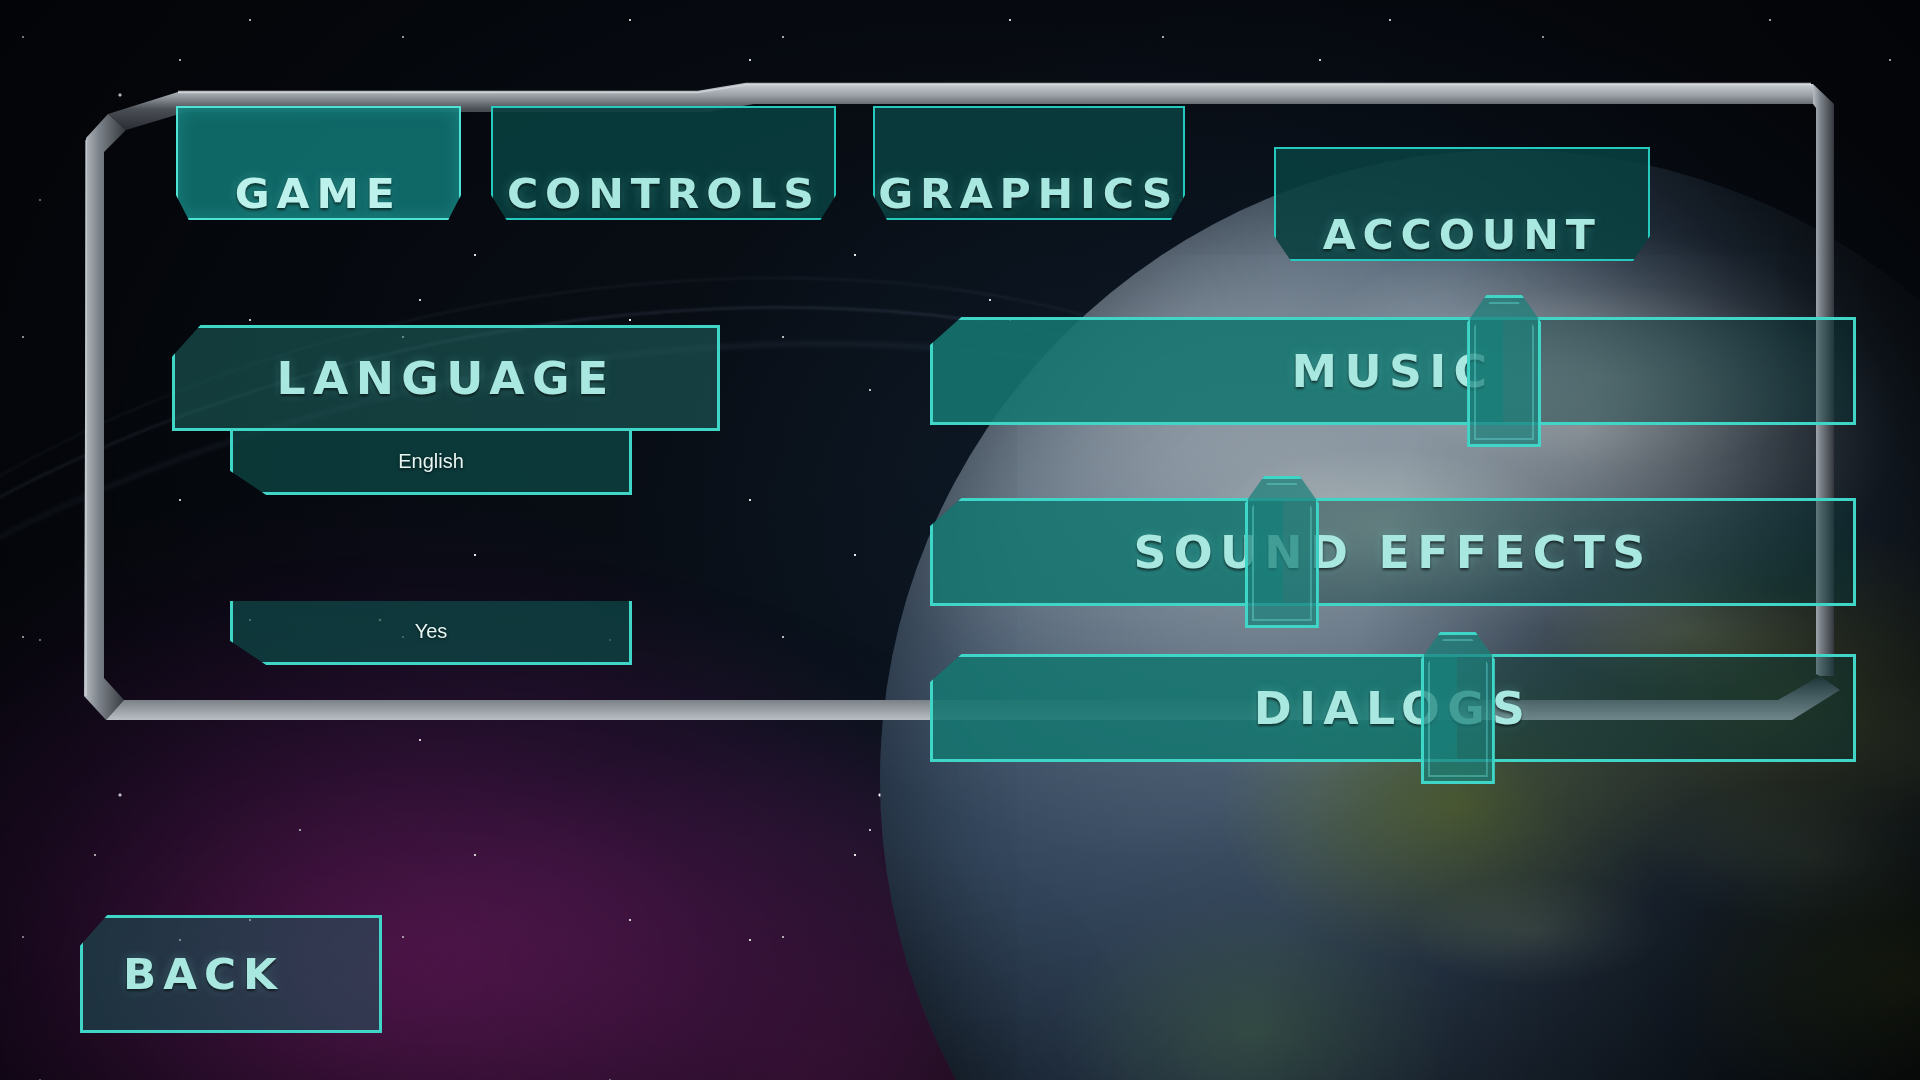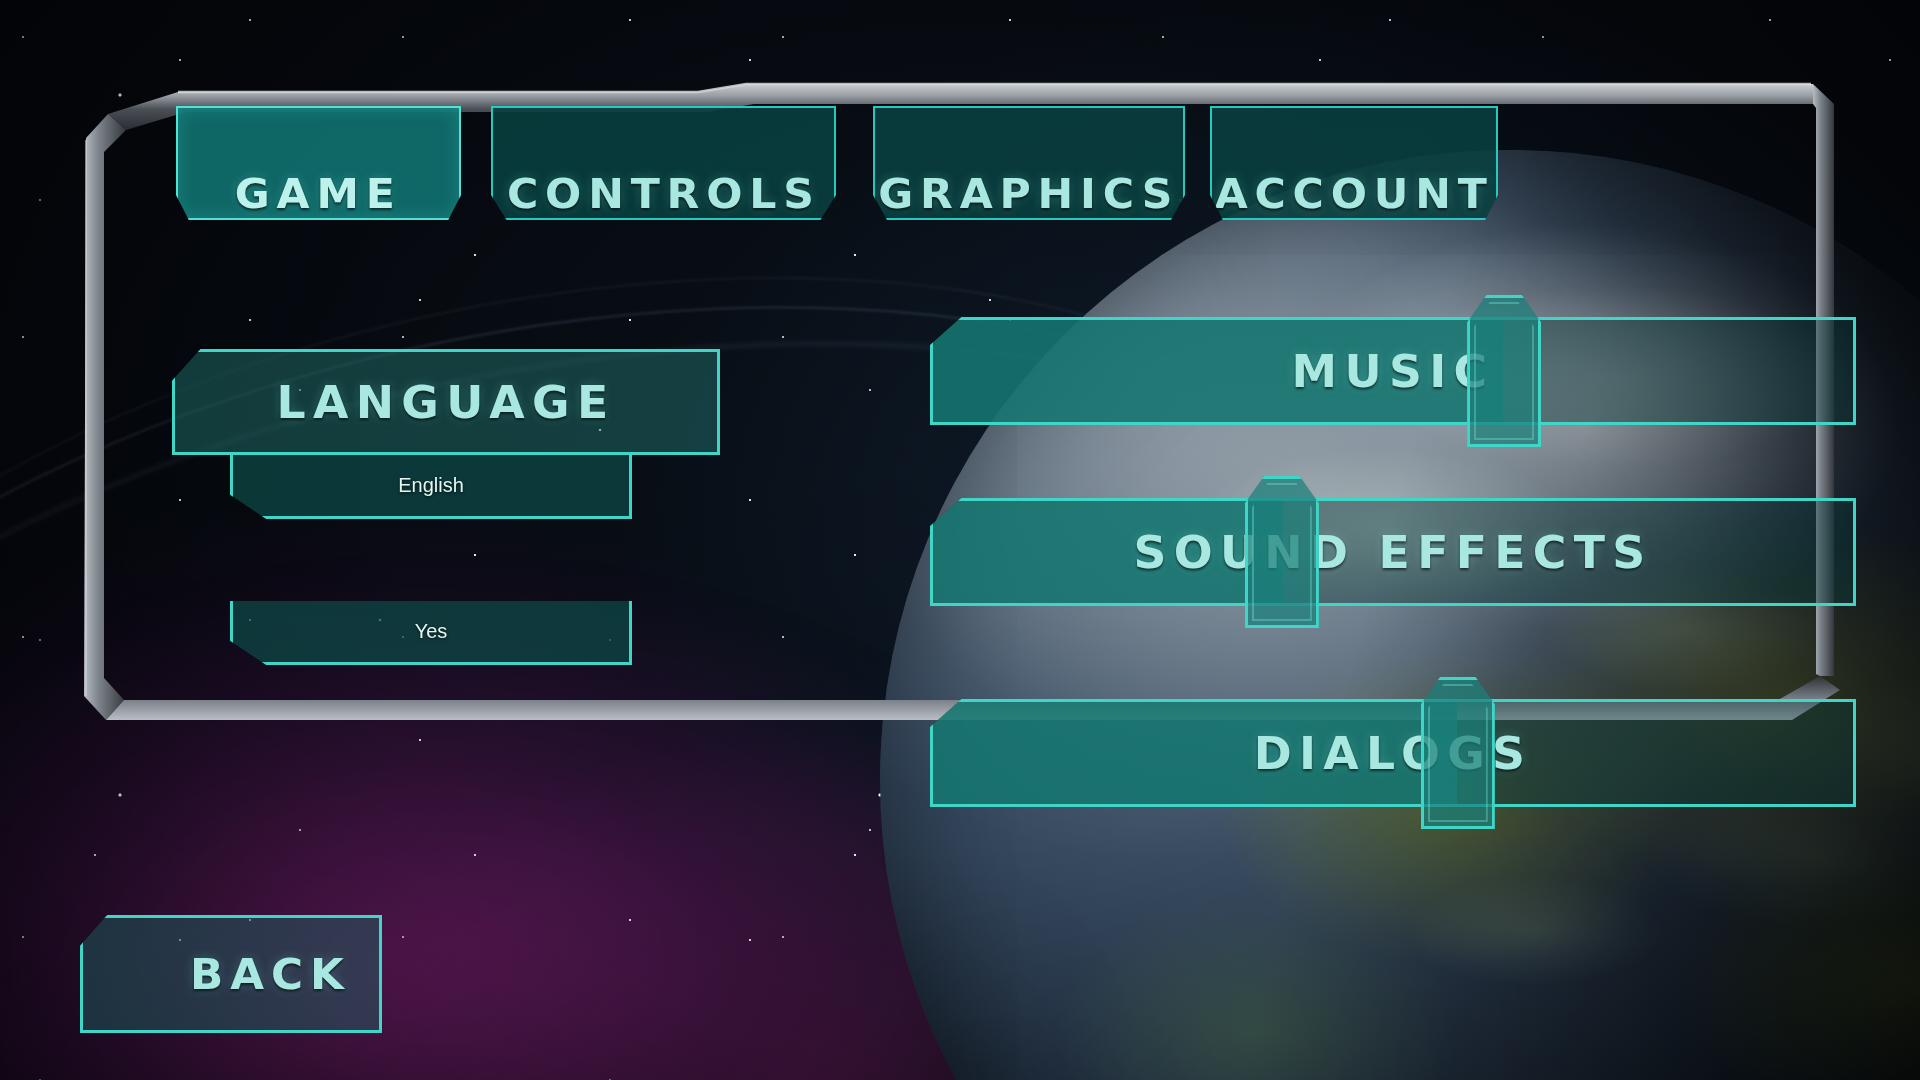--- a/index.html
+++ b/index.html
@@ -160,21 +160,20 @@
 
   
   .opt-group { position: absolute; }
   .opt-main {
     position: relative; height: 106px; width: 548px;
     display: flex; align-items: center; justify-content: center;
     cursor: pointer;
     background: rgba(32,108,104,0.52);
     border: 3px solid #3fd6c8;
     clip-path: polygon(5.2% 0, 100% 0, 100% 100%, 0 100%, 0 30%);
-    margin-top: 24px;
   }
   .opt-main .scifi-label { font-size: 44px; }
   .opt-value {
     position: relative; margin-left: 58px; height: 64px; width: 402px;
     display: flex; align-items: center; justify-content: center;
     cursor: pointer;
     background: rgba(14,74,72,0.72);
     border: 3px solid #3fd6c8;
     border-top: none;
     clip-path: polygon(0 0, 100% 0, 100% 100%, 9% 100%, 0 62%);
@@ -211,21 +210,21 @@
   .slider-handle::after {
     content: ""; position: absolute; inset: 4px;
     border: 2px solid rgba(110,230,220,0.38);
     clip-path: polygon(26% 0, 74% 0, 100% 18%, 100% 100%, 0 100%, 0 18%);
   }
 
   
   #back-button {
     position: absolute; left: 80px; top: 915px; width: 302px; height: 118px;
     display: flex; align-items: center; justify-content: flex-start;
-    padding-left: 110px;
+    padding-left: 43px;
     cursor: pointer;
     background: rgba(28,110,106,0.42);
     border: 3px solid #3fd6c8;
     clip-path: polygon(9% 0, 100% 0, 100% 100%, 0 100%, 0 26%);
   }
   #back-button .scifi-label { font-size: 42px; }
 </style>
 </head>
 <body>
 
@@ -280,21 +279,21 @@
 <div id="tabs">
     <div class="tab selected" style="left: 98px; width: 285px;">
       <span class="scifi-label">GAME</span>
     </div>
     <div class="tab" style="left: 413px; width: 345px;">
       <span class="scifi-label">CONTROLS</span>
     </div>
     <div class="tab" style="left: 795px; width: 312px;">
       <span class="scifi-label">GRAPHICS</span>
     </div>
-    <div class="tab" style="left: 1132px; width: 288px;">
+    <div class="tab" style="left: 1196px; width: 376px; margin-top: 41px;">
       <span class="scifi-label">ACCOUNT</span>
     </div>
   </div>
 
 <div id="left-column">
     <div class="opt-group" style="left: 172px; top: 325px;">
       <div class="opt-main">
         <span class="scifi-label">LANGUAGE</span>
       </div>
       <div class="opt-value">
@@ -316,21 +315,21 @@
       <span class="scifi-label">MUSIC</span>
       <div class="slider-handle" style="left: 62%;"></div>
     </div>
     <div class="slider-row" style="left: 930px; top: 498px;">
       <div class="slider-track">
         <div class="slider-fill" style="width: 38%;"></div>
       </div>
       <span class="scifi-label">SOUND EFFECTS</span>
       <div class="slider-handle" style="left: 38%;"></div>
     </div>
-    <div class="slider-row" style="left: 930px; top: 699px;">
+    <div class="slider-row" style="left: 930px; top: 654px;">
       <div class="slider-track">
         <div class="slider-fill" style="width: 57%;"></div>
       </div>
       <span class="scifi-label">DIALOGS</span>
       <div class="slider-handle" style="left: 57%;"></div>
     </div>
   </div>
 
 <div id="back-button">
   <span class="scifi-label">BACK</span>

